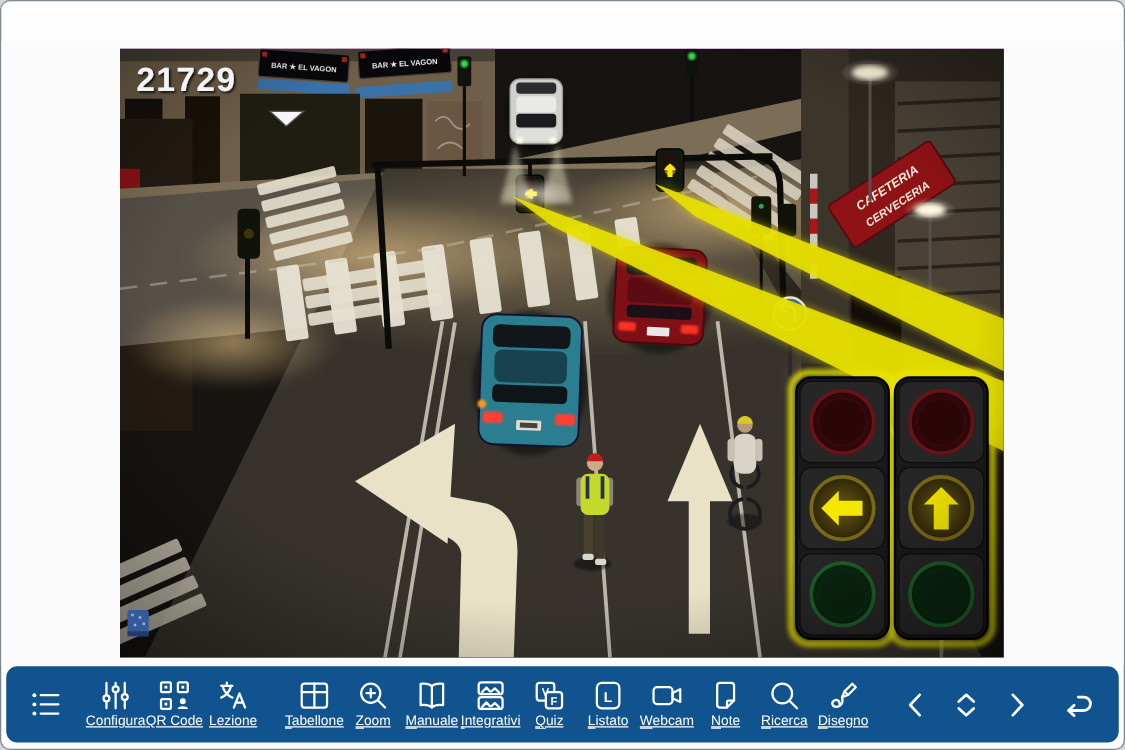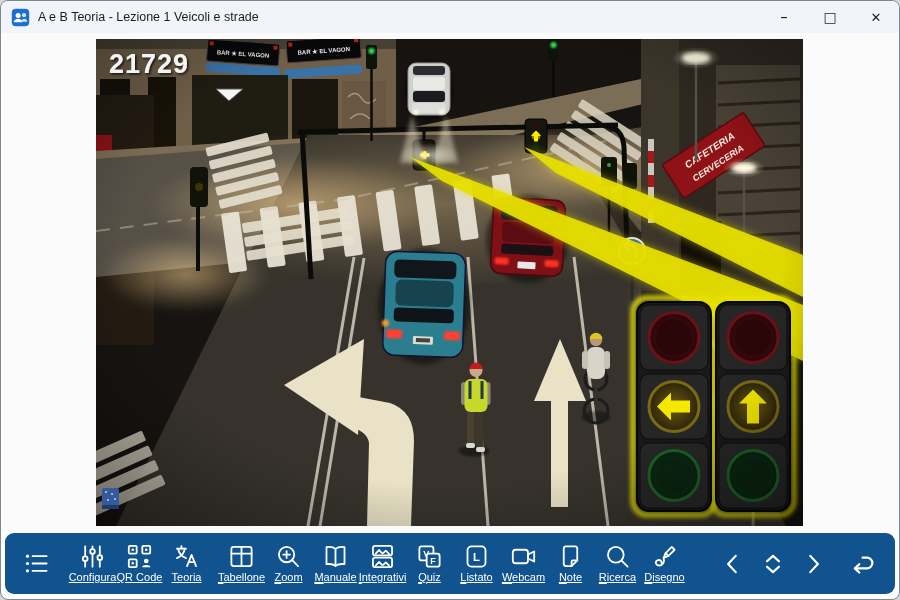--- a/index.html
+++ b/index.html
@@ -22,54 +22,37 @@
   .scene{position:absolute;left:95px;top:6px;width:707px;height:487px;background:#a21caf;}
   .scene svg{display:block;width:100%;height:100%;}
   
   .toolbar{position:absolute;left:4px;right:4px;bottom:5px;height:61px;background:#10538E;
            border-radius:9px;display:flex;align-items:center;padding:0 10px;box-sizing:border-box;}
   .tb-menu{width:42px;display:flex;align-items:center;justify-content:center;background:none;border:none;
            padding:0;margin-right:12px;}
   .tb-menu svg{width:30px;height:30px;}
   .tb-btn{width:47px;flex:0 0 47px;display:flex;flex-direction:column;align-items:center;gap:1px;
           background:none;border:none;color:#fff;padding:0;cursor:default;}
-  .tb-btn.grp{margin-left:8px;}
+  .tb-btn.grp{margin-left:18px;}
   .tb-ico{display:flex;}
   .tb-ico svg{width:27px;height:27px;}
   .tb-label{font-size:11px;color:#fff;white-space:nowrap;line-height:13px;text-decoration:underline;}
   .ul{text-decoration:underline;text-underline-offset:2px;}
   .flex-sp{flex:1 1 auto;}
   .tb-nav{width:40px;flex:0 0 40px;display:flex;align-items:center;justify-content:center;
           background:none;border:none;padding:0;}
   .tb-nav svg{width:26px;height:26px;}
   .tb-return{margin-left:6px;width:46px;flex:0 0 46px;}
   .tb-return svg{width:30px;height:30px;}
 </style>
 </head>
 <body>
 
 <div class="window">
 
-  <div class="titlebar">
-    <span class="app-icon">
-      <svg viewBox="0 0 24 24">
-          <rect x="1" y="1" width="22" height="22" rx="5" fill="#1b6fd0"></rect>
-        <circle cx="9" cy="9.5" r="3.2" fill="#fff"></circle>
-          <path d="M3.5 18c0-3 3-4.5 5.5-4.5S14.5 15 14.5 18Z" fill="#fff"></path>
-        <circle cx="16.5" cy="9" r="2.6" fill="#cfe3fa"></circle>
-          <path d="M12.8 17.5c.4-2.6 2.3-3.8 4-3.8 2 0 3.7 1.4 3.7 3.8Z" fill="#cfe3fa"></path>
-      </svg>
-    </span>
-    <span class="title">A e B Teoria - Lezione 1 Veicoli e strade</span>
-    <div class="win-controls">
-      <button class="win-btn min">–</button>
-      <button class="win-btn max">□</button>
-      <button class="win-btn cls">✕</button>
-    </div>
-  </div>
 
   <div class="content">
     <div class="scene">
       <svg viewBox="0 0 707 487" preserveAspectRatio="none">
         <defs>
           <radialGradient id="warm">
               <stop offset="0%" stop-color="rgba(255,216,150,.55)"></stop>
               <stop offset="100%" stop-color="rgba(255,216,150,0)"></stop>
             </radialGradient>
           <radialGradient id="wpool">
@@ -490,21 +473,21 @@
             <g fill="none" stroke="#fff" stroke-width="1.6" stroke-linecap="round" stroke-linejoin="round">
               <path d="M3.5 5 h8"></path>
               <path d="M7.5 2.8 v2.2"></path>
               <path d="M10.5 5 c-.6 4 -4 7.2 -7 8.4"></path>
               <path d="M4.5 5 c.6 4 4 7.2 7 8.4"></path>
               <path d="M12.5 20.5 L16.5 10.5 L20.5 20.5"></path>
               <path d="M13.9 17 h5.2"></path>
             </g>
           </svg>
         </span>
-        <span class="tb-label">Teoria</span>
+        <span class="tb-label">Lezione</span>
       </button>
       <button class="tb-btn grp">
         <span class="tb-ico">
           <svg viewBox="0 0 24 24">
             <g fill="none" stroke="#fff" stroke-width="1.6" stroke-linecap="round" stroke-linejoin="round">
               <rect x="3" y="3.5" width="18" height="17" rx="2"></rect>
               <line x1="12" y1="3.5" x2="12" y2="20.5"></line>
               <line x1="3" y1="9.5" x2="21" y2="9.5"></line>
             </g>
           </svg>

